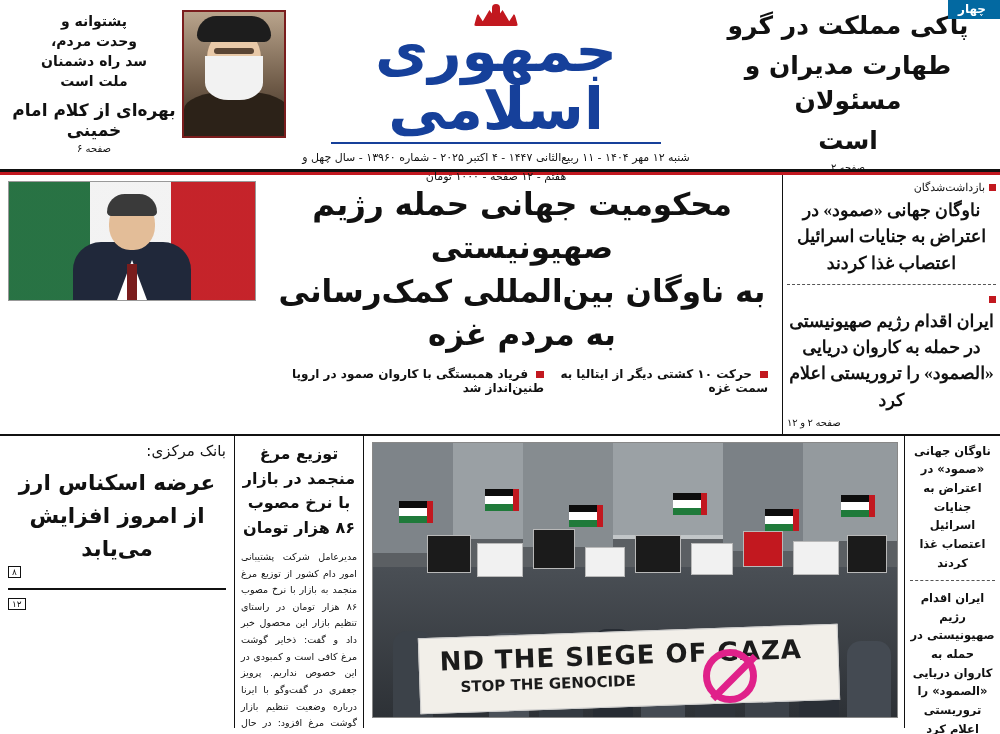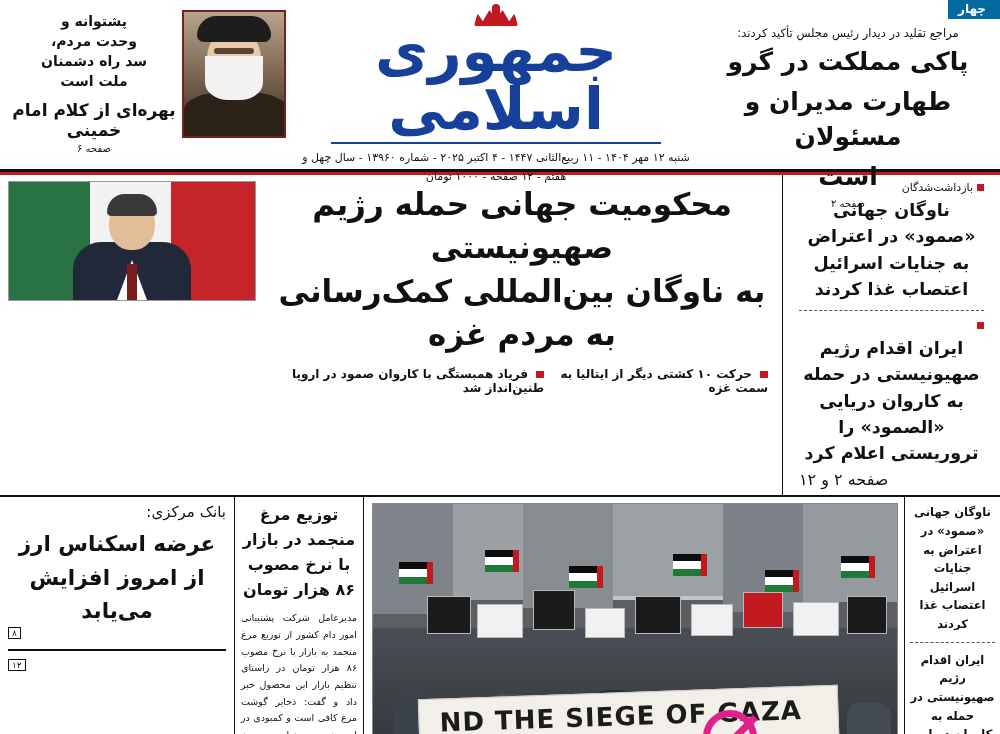--- a/index.html
+++ b/index.html
@@ -45,21 +45,21 @@
   .logo-meta2 { font-size: 10.5px; color: #111; line-height: 1.7; }
 
   
   .corner-tab { position: absolute; top: 0; right: 0; background: #0369a1; color: #fff; font-size: 12px; font-weight: bold; padding: 2px 14px 3px 10px; }
   .kicker { font-size: 11.5px; text-align: center; margin-top: 22px; color: #111; }
   .mh-head { font-size: 25px; font-weight: bold; line-height: 1.42; text-align: center; margin-top: 4px; }
   .mh-pg { font-size: 10px; text-align: center; margin-top: 4px; }
 
   
   .band { display: flex; flex-direction: row; border-bottom: 2px solid #111; }
-  .band-right { width: 218px; border-left: 1px solid #111; padding: 6px 16px; }
+  .band-right { width: 218px; border-left: 1px solid #111; padding: 6px 4px; font-family: Liberation Serif, serif; }
   .band-center { width: 520px; padding: 8px 10px 4px; }
   .band-leftphoto { width: 262px; padding: 6px; }
 
   .lead-head { font-size: 31px; font-weight: bold; line-height: 1.4; text-align: center; color: #111; }
   .lead-sub { display: flex; justify-content: space-between; align-items: center; margin-top: 10px; font-size: 12px; font-weight: bold; }
   .lead-sub span { padding: 0 4px; }
   .bullet-sq { display: inline-block; width: 7px; height: 7px; background: #c2181f; margin-left: 4px; }
 
   .pres-photo { width: 248px; height: 120px; position: relative; overflow: hidden; border: 1px solid #999; }
   .pres-bg { position:absolute; inset:0; background: linear-gradient(90deg, #1d6b3a 0%, #1d6b3a 33%, #f2f2f2 33%, #f2f2f2 66%, #c2181f 66%, #c2181f 100%); opacity:.95;}
@@ -67,21 +67,21 @@
   .pres-head { position:absolute; left:50%; top:4px; transform:translateX(-50%); width:46px; height:52px; border-radius:50% 50% 46% 46%; background:#e3bd98; }
   .pres-hair { position:absolute; left:50%; top:0px; transform:translateX(-50%); width:50px; height:22px; border-radius:26px 26px 6px 6px; background:#3a3a3a; }
   .pres-body { position:absolute; left:50%; bottom:0; transform:translateX(-50%); width:118px; height:58px; background:#20283a; border-radius:28px 28px 0 0; }
   .pres-shirt { position:absolute; left:50%; bottom:0; transform:translateX(-50%); width:30px; height:40px; background:#fff; clip-path: polygon(50% 0,100% 100%,0 100%); }
   .pres-tie  { position:absolute; left:50%; bottom:0; transform:translateX(-50%); width:10px; height:36px; background:#7a1d1d; }
 
   .right-col-kicker { font-size: 11px; text-align: right; margin-bottom: 3px; }
   .right-col-kicker .sq { display:inline-block; width:7px;height:7px;background:#c2181f; margin-left:4px;}
   .right-col-head { font-size: 17.5px; font-weight: bold; line-height: 1.5; text-align: center; }
   .divider-dash { border-top: 1px dashed #555; margin: 8px 0; }
-  .right-col-pg { font-size: 16px; text-align: left; margin-top: 4px; }
+  .right-col-pg { font-size: 10px; text-align: left; margin-top: 4px; }
 
   
   .mid { display: flex; flex-direction: row; height: 292px; }
   .mid-right { width: 96px; border-left: 1px solid #111; padding: 6px 5px; }
   .mid-photo { width: 540px; padding: 6px; position: relative; }
   .mid-col3 { width: 130px; border-right: 1px solid #111; border-left: 1px solid #111; padding: 6px; }
   .mid-left { width: 234px; padding: 6px 8px; }
 
   .vsmall { font-size: 11.5px; line-height: 1.62; font-weight: bold; text-align: center;}
 
@@ -117,21 +117,20 @@
 <body>
 
 <div class="page">
 
   <div class="masthead">
 
     <div class="mh-right">
       <div class="corner-tab">
         <span>چهار</span>
       </div>
-      <div class="kicker">مراجع تقلید در دیدار رئیس مجلس تأکید کردند:</div>
       <div class="mh-head">پاکی مملکت در گرو</div>
       <div class="mh-head">طهارت مدیران و مسئولان</div>
       <div class="mh-head">است</div>
       <div class="mh-pg">صفحه ۲</div>
     </div>
 
     <div class="mh-center">
       <div class="logo-wrap">
         <div class="logo-tulip"></div>
         <div class="logo-title">جمهوری اسلامی</div>

